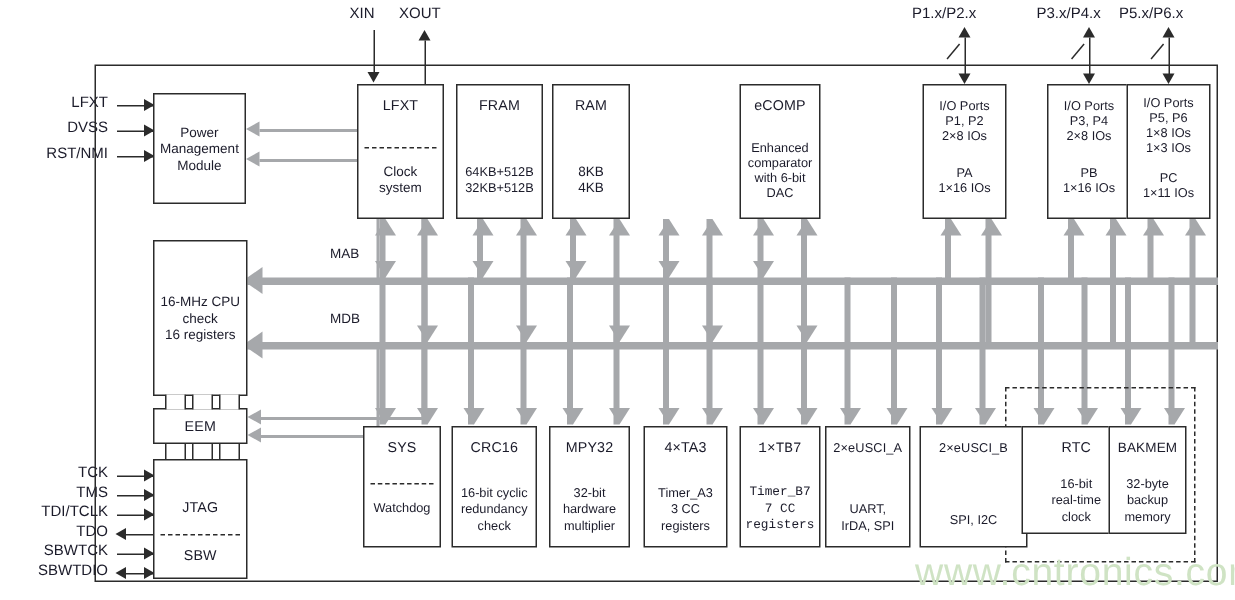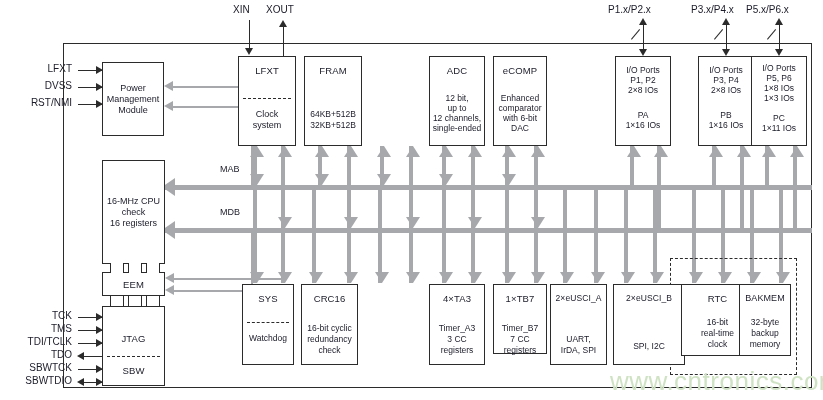--- a/index.html
+++ b/index.html
@@ -175,28 +175,26 @@
     <div class="dashsep" style="top:49px;"></div>
     <div class="ttl" style="top:58px;">SBW</div>
   </div>
 
   <div class="blk" style="left:304px;top:56px;width:58px;height:90px;">
     <div class="ttl" style="top:8px;">FRAM</div>
     <div class="sub" style="top:52px;font-size:8.5px;">64KB+512B</div>
     <div class="sub" style="top:63px;font-size:8.5px;">32KB+512B</div>
   </div>
 
-
-  <div class="blk" style="left:429px;top:56px;width:56px;height:90px;">
-    <div class="ttl" style="top:8px;">ADC</div>
-    <div class="sub" style="top:36px;font-size:8.5px;">12 bit,</div>
-    <div class="sub" style="top:46px;font-size:8.5px;">up to</div>
-    <div class="sub" style="top:56px;font-size:8.5px;">12 channels,</div>
-    <div class="sub" style="top:66px;font-size:8.5px;">single-ended</div>
-  </div>
+  <div class="blk" style="left:368px;top:56px;width:52px;height:90px;">
+    <div class="ttl" style="top:8px;">RAM</div>
+    <div class="sub" style="top:52px;">8KB</div>
+    <div class="sub" style="top:63px;">4KB</div>
+  </div>
+
 
   <div class="blk" style="left:493px;top:56px;width:54px;height:90px;">
     <div class="ttl" style="top:8px;">eCOMP</div>
     <div class="sub" style="top:36px;font-size:8.5px;">Enhanced</div>
     <div class="sub" style="top:46px;font-size:8.5px;">comparator</div>
     <div class="sub" style="top:56px;font-size:8.5px;">with 6-bit</div>
     <div class="sub" style="top:66px;font-size:8.5px;">DAC</div>
   </div>
 
   <div class="blk" style="left:615px;top:56px;width:56px;height:90px;">
@@ -230,29 +228,35 @@
     <div class="sub" style="top:48px;font-size:8.5px;">Watchdog</div>
   </div>
 
   <div class="blk" style="left:301px;top:284px;width:57px;height:81px;">
     <div class="ttl" style="top:8px;">CRC16</div>
     <div class="sub" style="top:38px;font-size:8.5px;">16-bit cyclic</div>
     <div class="sub" style="top:49px;font-size:8.5px;">redundancy</div>
     <div class="sub" style="top:60px;font-size:8.5px;">check</div>
   </div>
 
+  <div class="blk" style="left:366px;top:284px;width:54px;height:81px;">
+    <div class="ttl" style="top:8px;">MPY32</div>
+    <div class="sub" style="top:38px;font-size:8.5px;">32-bit</div>
+    <div class="sub" style="top:49px;font-size:8.5px;">hardware</div>
+    <div class="sub" style="top:60px;font-size:8.5px;">multiplier</div>
+  </div>
 
   <div class="blk" style="left:429px;top:284px;width:56px;height:81px;">
     <div class="ttl" style="top:8px;">4×TA3</div>
     <div class="sub" style="top:38px;font-size:8.5px;">Timer_A3</div>
     <div class="sub" style="top:49px;font-size:8.5px;">3 CC</div>
     <div class="sub" style="top:60px;font-size:8.5px;">registers</div>
   </div>
 
-  <div class="blk" style="left:493px;top:284px;width:54px;height:70px;">
+  <div class="blk" style="left:493px;top:284px;width:54px;height:81px;font-family:Liberation Mono, monospace;">
     <div class="ttl" style="top:8px;">1×TB7</div>
     <div class="sub" style="top:38px;font-size:8.5px;">Timer_B7</div>
     <div class="sub" style="top:49px;font-size:8.5px;">7 CC</div>
     <div class="sub" style="top:60px;font-size:8.5px;">registers</div>
   </div>
 
   <div class="blk" style="left:550px;top:284px;width:57px;height:81px;">
     <div class="ttl" style="top:8px;font-size:8.5px;">2×eUSCI_A</div>
     <div class="sub" style="top:49px;font-size:8.5px;">UART,</div>
     <div class="sub" style="top:60px;font-size:8.5px;">IrDA, SPI</div>

